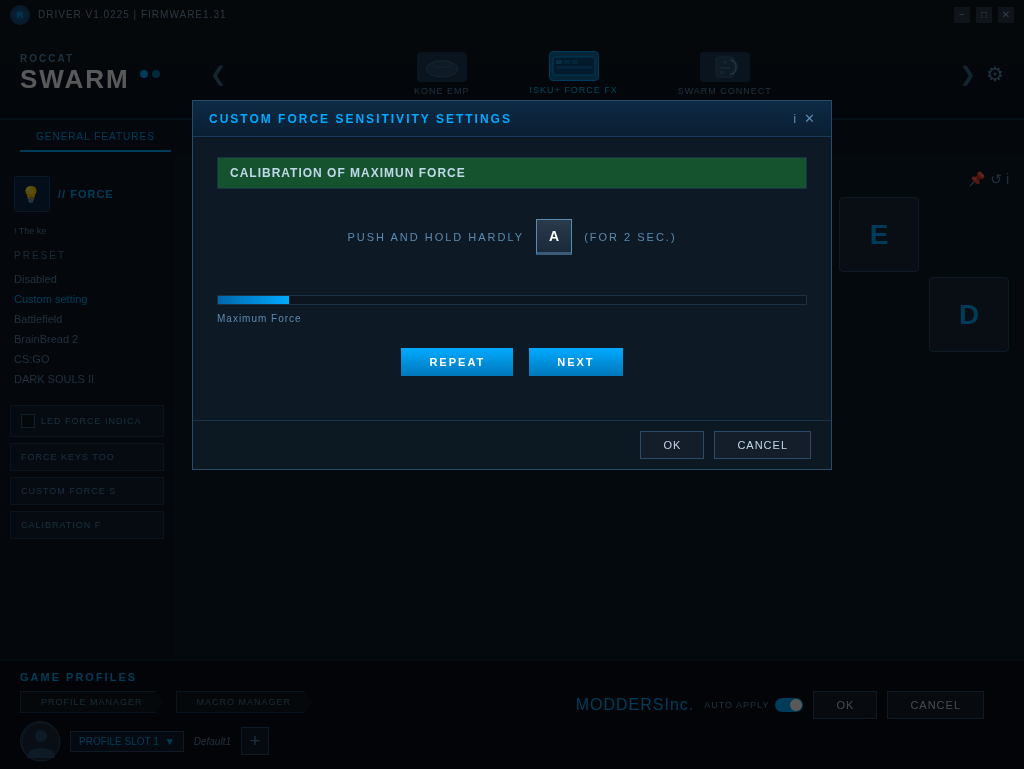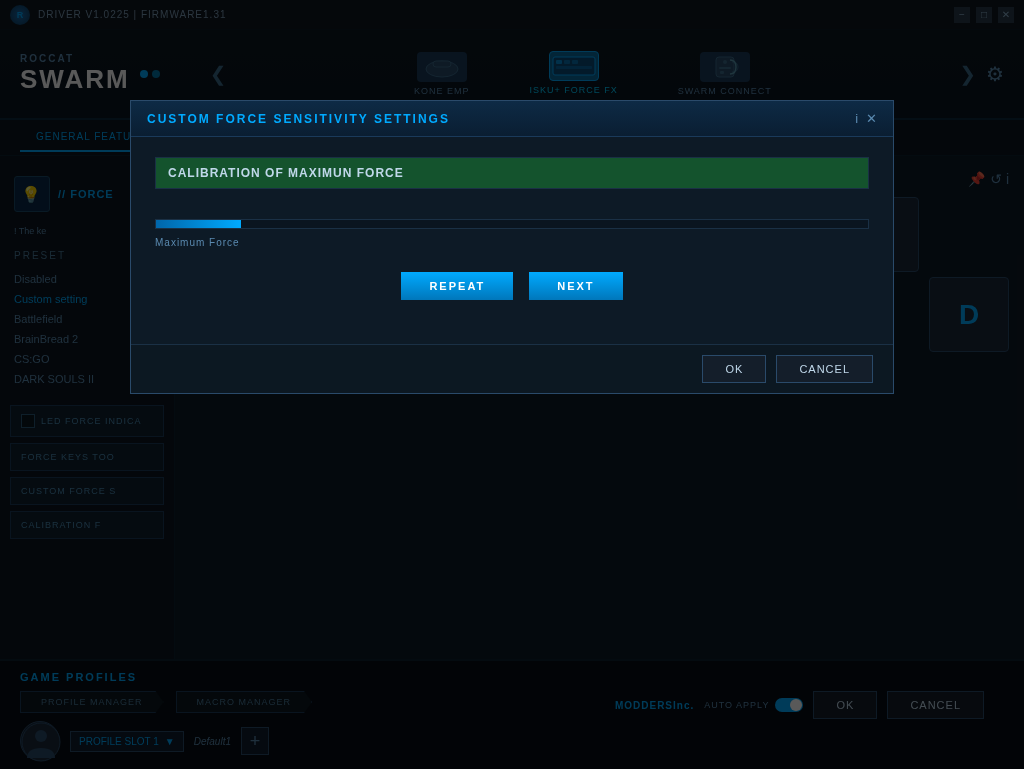--- a/index.html
+++ b/index.html
@@ -323,22 +323,22 @@
     #bottom-right {
       position: absolute;
       bottom: 10px;
       right: 20px;
       display: flex;
       align-items: center;
       gap: 10px;
     }
     #modders-logo {
       color: #ccddee;
-      font-size: 10px;
-      font-weight: 700;
+      font-size: 16px;
+      font-weight: 400;
       letter-spacing: 1px;
     }
     #modders-logo span { color: #00aaff; }
     #auto-apply-area {
       display: flex;
       align-items: center;
       gap: 6px;
       color: #5a8ab0;
       font-size: 9px;
       letter-spacing: 1px;
@@ -364,21 +364,21 @@
       width: 100%; height: 100%;
       background: rgba(0, 0, 0, 0.65);
       z-index: 100;
       display: flex;
       align-items: center;
       justify-content: center;
     }
 
     
     #modal-dialog {
-      width: 764px;
+      width: 640px;
       background: #111e2c;
       border: 1px solid #2a4a6a;
       position: absolute;
       top: 100px;
       left: 50%;
       transform: translateX(-50%);
       z-index: 200;
     }
     #modal-header {
       background: linear-gradient(180deg, #0d2a45 0%, #0a1e32 100%);
@@ -665,20 +665,25 @@
   <div id="modal-dialog">
     <div id="modal-header">
       <span id="modal-title">CUSTOM FORCE SENSITIVITY SETTINGS</span>
       <div id="modal-header-icons">
         <span class="modal-header-icon">i</span>
         <span class="modal-header-icon">✕</span>
       </div>
     </div>
     <div id="modal-body">
       <div id="modal-section-title">CALIBRATION OF MAXIMUN FORCE</div>
+      <div id="push-hold-row">
+        <span id="push-label">PUSH AND HOLD HARDLY</span>
+        <div id="key-a-box">A</div>
+        <span id="for-label">(FOR 2 SEC.)</span>
+      </div>
       <div id="progress-section">
         <div id="progress-track">
           <div id="progress-fill" style="width:12%;"></div>
         </div>
         <div id="progress-label">Maximum Force</div>
       </div>
       <div id="modal-action-row">
         <button class="modal-action-btn cyan">REPEAT</button>
         <button class="modal-action-btn cyan">NEXT</button>
       </div>

